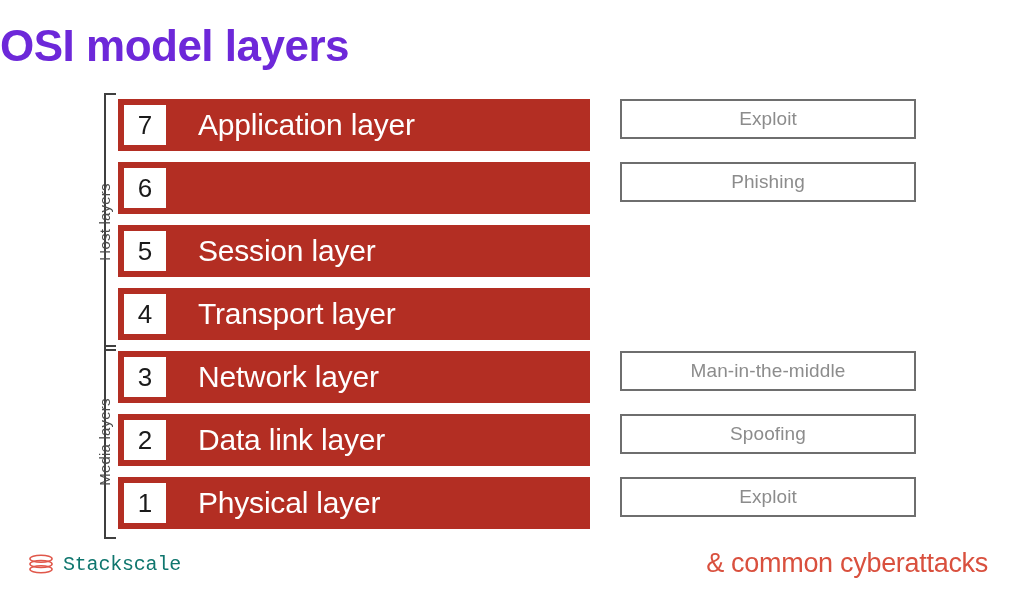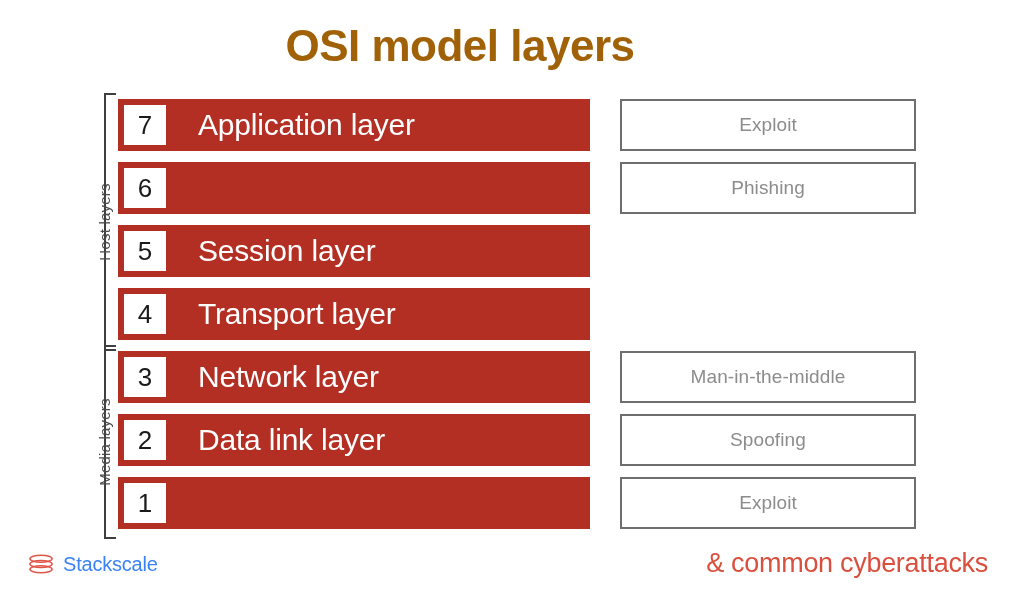--- a/index.html
+++ b/index.html
@@ -18,25 +18,25 @@
     height: 600px;
     background: #ffffff;
   }
 
   
   #page-title {
     position: absolute;
     top: 20px;
     left: 0;
     width: 920px;
-    text-align: center;
+    text-align: left;
     font-size: 44px;
     font-weight: bold;
     letter-spacing: -0.5px;
-    color: #a16207;
+    color: #6d28d9;
     line-height: 52px;
   }
 
   
   .group-label {
     position: absolute;
     color: #4a4a4a;
     font-size: 15px;
     letter-spacing: 0.2px;
     white-space: nowrap;
@@ -84,21 +84,21 @@
     color: #ffffff;
     font-size: 30px;
     letter-spacing: -0.2px;
     white-space: nowrap;
   }
 
   .attack-box {
     position: absolute;
     left: 620px;
     width: 296px;
-    height: 52px;
+    height: 40px;
     border: 2px solid #6e6e6e;
     background: #ffffff;
     display: flex;
     align-items: center;
     justify-content: center;
   }
 
   .attack-text {
     color: #8c8c8c;
     font-size: 19px;
@@ -113,22 +113,23 @@
     top: 551px;
     display: flex;
     align-items: center;
     gap: 9px;
   }
 
   #logo-mark { width: 26px; height: 26px; display: block; }
 
   #logo-text {
     font-size: 20px;
-    color: #3b82f6;
+    color: #0f766e;
     letter-spacing: -0.2px;
+    font-family: Liberation Mono, monospace;
   }
 
   #footer-tagline {
     position: absolute;
     right: 36px;
     top: 548px;
     font-size: 27px;
     font-weight: normal;
     color: #d9503e;
     letter-spacing: -0.3px;
@@ -192,20 +193,21 @@
           <div class="layer-num">2</div>
           <div class="layer-name">Data link layer</div>
         </div>
         <div class="attack-box">
           <span class="attack-text">Spoofing</span>
         </div>
       </div>
       <div class="layer-row" style="top: 477px;">
         <div class="layer-bar">
           <div class="layer-num">1</div>
+          <div class="layer-name">Physical layer</div>
         </div>
         <div class="attack-box">
           <span class="attack-text">Exploit</span>
         </div>
       </div>
     </div>
 
   <div id="footer-logo">
     <svg id="logo-mark" viewBox="0 0 40 40">
       <ellipse cx="20" cy="12" rx="17" ry="5.4" fill="none" stroke="#e0574a" stroke-width="2.4"></ellipse>

